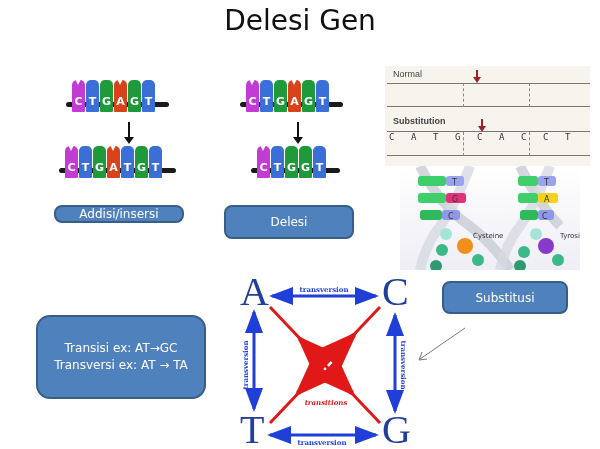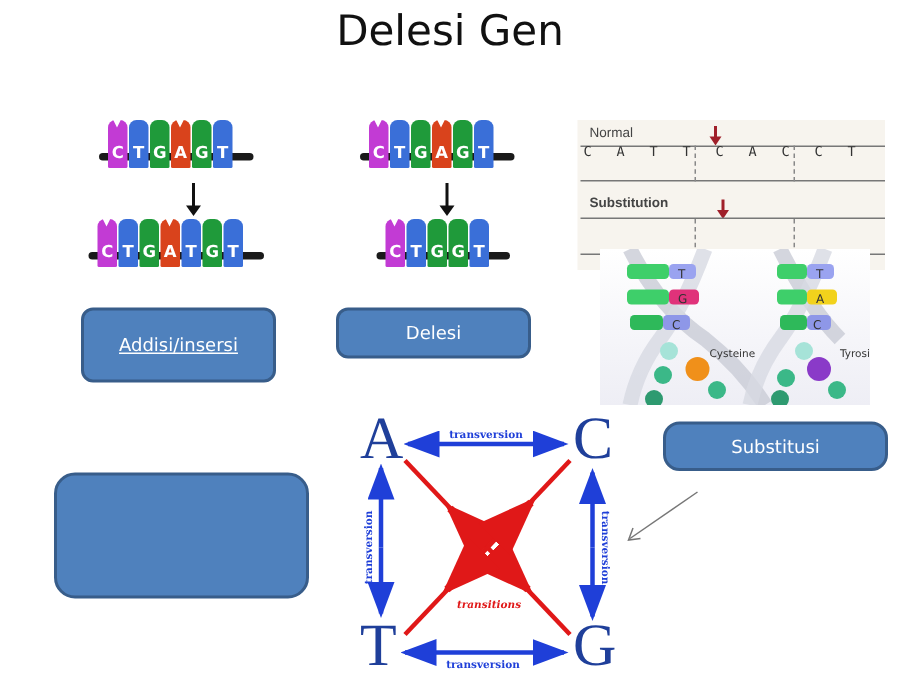--- a/index.html
+++ b/index.html
@@ -38,21 +38,21 @@
       border-left: 5px solid transparent; border-right: 5px solid transparent;
       border-top: 7px solid #111;
     }
     .blue-btn {
       position: absolute; background: #4f81bd; border: 2px solid #385d8a;
       border-radius: 8px; color: #fff; text-align: center;
       font-family: "DejaVu Sans", sans-serif; font-size: 12px;
       box-sizing: border-box; display: flex; align-items: center; justify-content: center;
     }
     #seq-panel {
-      left: 385px; top: 80px; width: 205px; height: 100px;
+      left: 385px; top: 66px; width: 205px; height: 100px;
       background: #f7f4ee; overflow: hidden;
     }
     .seq-label { position: absolute; font-size: 9px; color: #444; }
     .seq-line { position: absolute; left: 2px; right: -10px; height: 1px; background: #777; }
     .seq-letters { position: absolute; left: 4px; font-family: "DejaVu Sans Mono", monospace; font-size: 9px; color: #333; letter-spacing: 0; white-space: pre; }
     .seq-letters span { display: inline-block; width: 22px; text-align: left; }
     .red-arrow { position: absolute; width: 2px; height: 8px; background: #a0202a; }
     .red-arrow::after {
       content: ""; position: absolute; bottom: -5px; left: -3px;
       border-left: 4px solid transparent; border-right: 4px solid transparent;
@@ -113,21 +113,21 @@
     <div class="base" style="left: 56px; background: rgb(58, 111, 216);">
       <span class="letter">T</span>
     </div>
     <div class="base" style="left: 70px; background: rgb(31, 154, 58);">
       <span class="letter">G</span>
     </div>
     <div class="base" style="left: 84px; background: rgb(58, 111, 216);">
       <span class="letter">T</span>
     </div>
   </div>
-<div class="blue-btn" style="left:54px; top:205px; width:130px; height:50px;text-decoration:underline;">
+<div class="blue-btn" style="left:54px; top:205px; width:130px; height:18px;">
   <span>Addisi/insersi</span>
 </div>
 
 <div id="del-top" class="dna-row" style="left:246px; top:80px; width:91px;">
     <div class="backbone"></div>
     <div class="base notch" style="left: 0px; background: rgb(194, 59, 212);">
       <span class="letter">C</span>
     </div>
     <div class="base" style="left: 14px; background: rgb(58, 111, 216);">
       <span class="letter">T</span>
@@ -165,28 +165,28 @@
     </div>
   </div>
 <div class="blue-btn" style="left:224px; top:205px; width:130px; height:34px;">
   <span>Delesi</span>
 </div>
 
 <div id="seq-panel" class="abs">
   <div class="seq-label" style="left:8px; top:3px;">Normal</div>
   <div class="red-arrow" style="left:91px; top:4px;"></div>
   <div class="seq-line" style="top:17px;"></div>
-  <div class="seq-letters" id="normal-top" style="top:17px;"><span>C</span><span>A</span><span>T</span><span>T</span><span>C</span><span>A</span><span>C</span><span>C</span><span>T</span></div>
   <div class="seq-line" style="top:40px;"></div>
   <div class="dashed" style="left:78px; top:17px; height:24px;"></div>
   <div class="dashed" style="left:144px; top:17px; height:24px;"></div>
 
   <div class="seq-label" style="left:8px; top:50px;font-weight:bold;">Substitution</div>
   <div class="red-arrow" style="left:96px; top:53px;"></div>
   <div class="seq-line" style="top:65px;"></div>
+  <div class="seq-letters" id="sub-top" style="top:66px;"><span>C</span><span>A</span><span>T</span><span>G</span><span>C</span><span>A</span><span>C</span><span>C</span><span>T</span></div>
   <div class="seq-line" style="top:89px;"></div>
   <div class="dashed" style="left:78px; top:66px; height:24px;"></div>
   <div class="dashed" style="left:144px; top:66px; height:24px;"></div>
 </div>
 
 <div id="helix-panel" class="abs">
   <svg width="180" height="104">
 
     <g>
       <path d="M20 0 Q40 40 70 60 Q95 80 110 104" stroke="#c9ccd6" stroke-width="10" fill="none" opacity="0.8"></path>
@@ -223,30 +223,32 @@
       <circle cx="56" cy="68" r="6" fill="#a6e3d8"></circle>
       <circle id="helix-right-ball" cx="66" cy="80" r="8" fill="#8a3ac8"></circle>
       <circle cx="44" cy="86" r="6" fill="#3bb888"></circle>
       <circle cx="78" cy="94" r="6" fill="#3bb888"></circle>
       <circle cx="40" cy="100" r="6" fill="#2e9a70"></circle>
       <text x="80" y="72" font-size="7" fill="#333" font-family="DejaVu Sans, sans-serif">Tyrosine</text>
     </g>
   </svg>
 </div>
 
-<div class="blue-btn" style="left:442px; top:281px; width:150px; height:33px;border-radius:11px;">
+<div class="blue-btn" style="left:442px; top:281px; width:126px; height:33px;">
   <span>Substitusi</span>
 </div>
 
 <svg class="abs" style="left:410px; top:325px;" width="60" height="40">
   <line x1="55" y1="3" x2="10" y2="34" stroke="#777" stroke-width="1"></line>
   <polyline points="12,27 9,35 17,34" stroke="#777" stroke-width="1" fill="none"></polyline>
 </svg>
 
 <div class="blue-btn" style="left:36px; top:315px; width:170px; height:84px; border-radius:14px; flex-direction:column; font-size:12px; line-height:17px;">
+  <div>Transisi  ex: AT→GC</div>
+  <div>Transversi  ex: AT → TA</div>
 </div>
 
 <svg class="abs" style="left:230px; top:265px;" width="200" height="184">
   <defs>
     <marker id="bhead" markerWidth="8" markerHeight="6" refX="7" refY="3" orient="auto">
       <path d="M0,0 L8,3 L0,6 Z" fill="#1f3fd8"></path>
     </marker>
     <marker id="rhead" markerWidth="8" markerHeight="6" refX="7" refY="3" orient="auto">
       <path d="M0,0 L8,3 L0,6 Z" fill="#e01818"></path>
     </marker>

